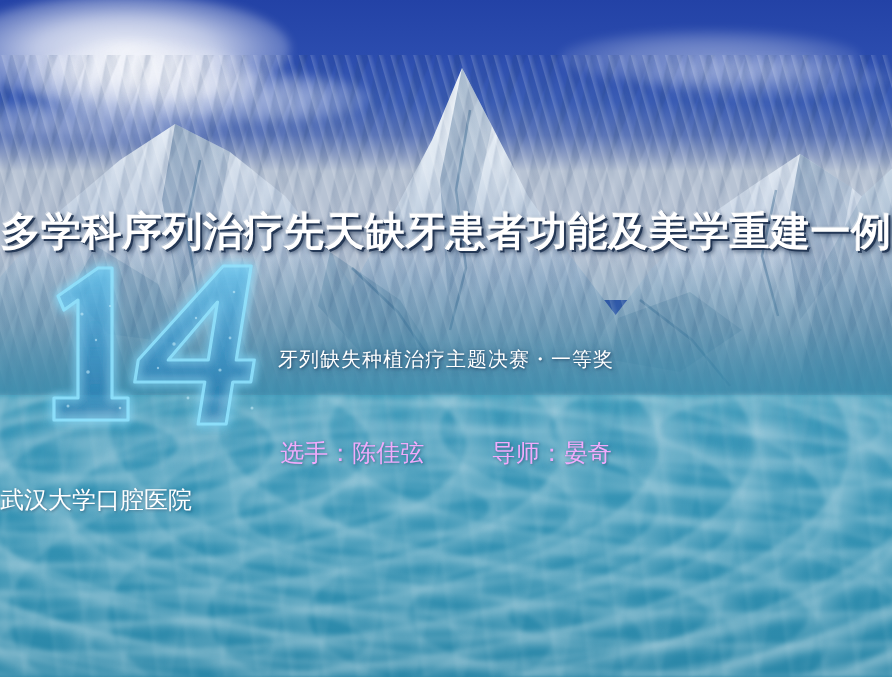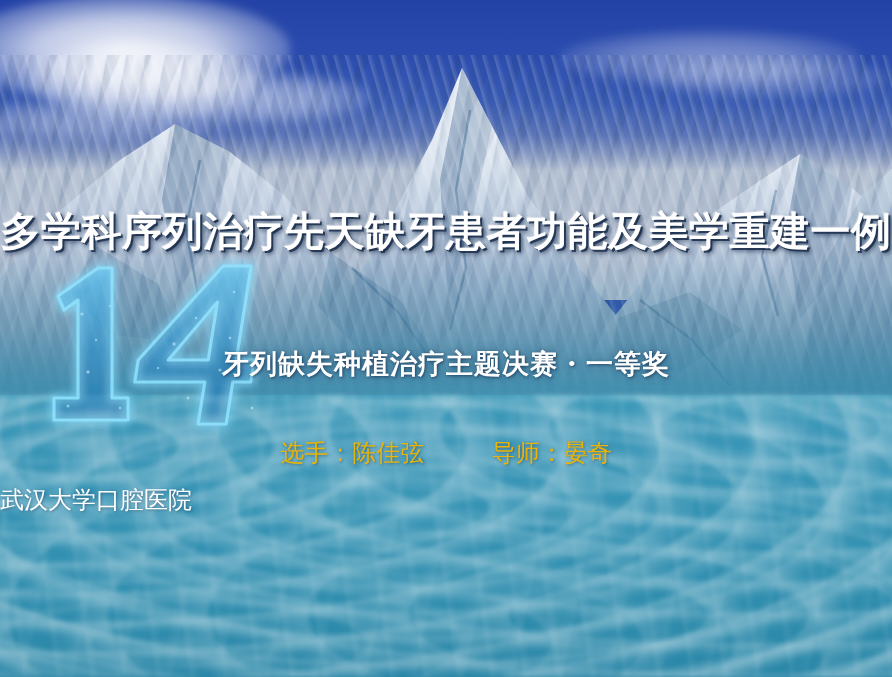--- a/index.html
+++ b/index.html
@@ -202,38 +202,38 @@
        3px 3px 5px rgba(15,35,65,0.75),
       -1px -1px 0 rgba(255,255,255,0.35);
   }
 
   .subtitle {
     position: absolute;
     left: 0;
     top: 346px;
     width: 892px;
     text-align: center;
-    font-size: 27px;
-    font-weight: bold;
+    font-size: 20px;
+    font-weight: normal;
     letter-spacing: 1px;
     color: #ffffff;
     white-space: nowrap;
     text-shadow:
       1px 1px 3px rgba(20,45,80,0.70),
       0 0 10px rgba(20,50,85,0.45);
   }
 
   .byline {
     position: absolute;
     left: 0;
     top: 437px;
     width: 892px;
     text-align: center;
     font-size: 24px;
-    color: #eab308;
+    color: #f0abfc;
     white-space: nowrap;
     text-shadow: 1px 1px 3px rgba(20,55,85,0.55);
   }
   .byline .gap { display: inline-block; width: 54px; }
 
   .affiliation {
     position: absolute;
     left: 0;
     top: 484px;
     width: 892px;

